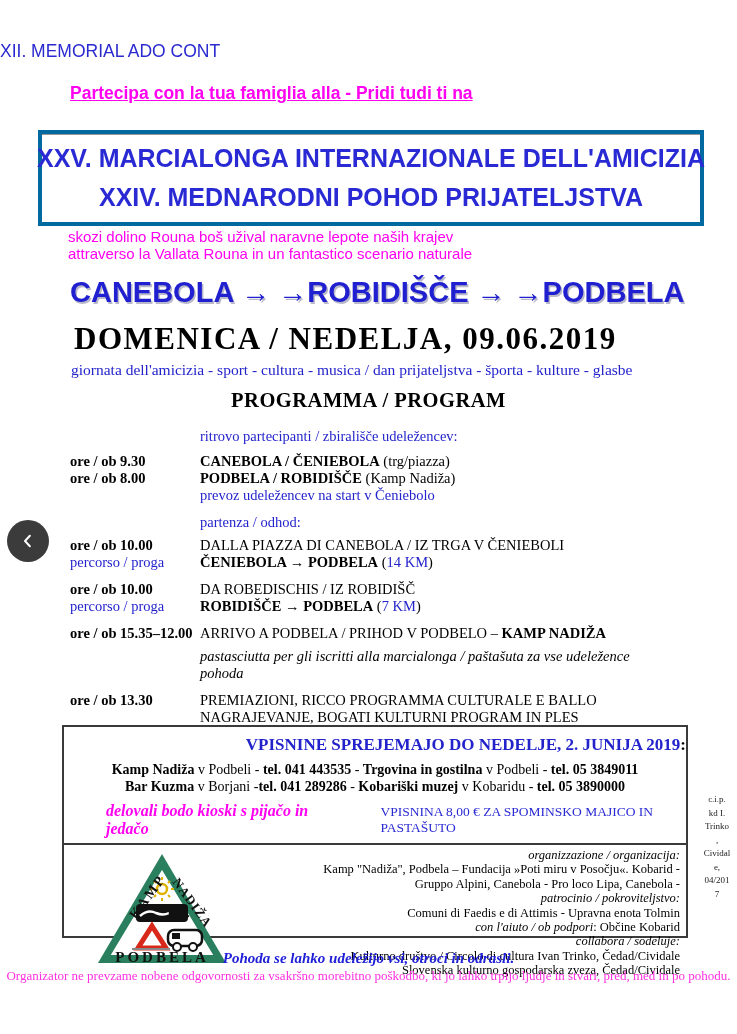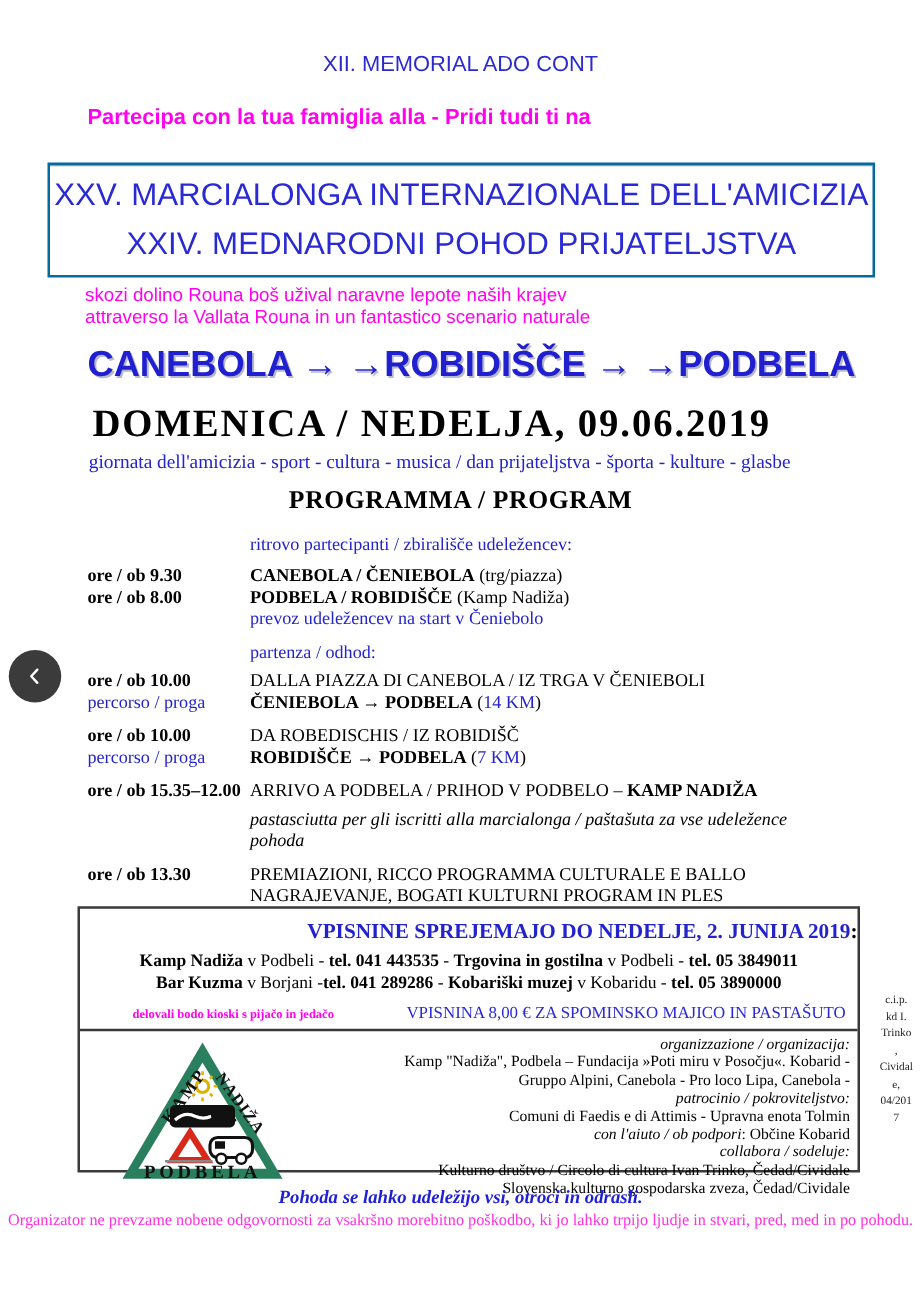--- a/index.html
+++ b/index.html
@@ -9,27 +9,27 @@
     background:#ffffff;
     overflow:hidden;
     font-family:"Liberation Serif", serif;
     color:#000;
   }
   .sans{font-family:"Liberation Sans", sans-serif;}
   .b{font-weight:bold;}
   .i{font-style:italic;}
   .blue{color:#2323cc;}
 
-  .memorial{position:absolute;top:41px;left:0;width:100%;text-align:center;
+  .memorial{position:absolute;top:41px;left:0;width:100%;
     font-size:17.5px;color:#2a2ad0;}
-  .invite{position:absolute;top:83px;left:70px;font-size:17.5px;font-weight:bold;color:#ff00f0;}
+  .invite{position:absolute;top:83px;left:70px;font-size:17.5px;font-weight:bold;color:#ff00f0;text-decoration:underline;}
 
   .main-box{position:absolute;top:130px;left:38px;width:658px;height:88px;
-    border:2px solid #0369a1;box-shadow:inset 0 1px 0 #999;
-    display:flex;flex-direction:column;justify-content:space-evenly;align-items:center;}
+    border:4px solid #0369a1;box-shadow:inset 0 1px 0 #999;
+    display:flex;flex-direction:column;justify-content:space-evenly;align-items:center;font-weight:bold;}
   .main-box .line{font-size:25px;color:#2a2ad4;white-space:nowrap;}
 
   .scenario{position:absolute;top:229px;left:68px;font-size:15px;line-height:16.5px;color:#ff00f0;}
 
   .route{position:absolute;top:276px;left:70px;font-size:29px;font-weight:bold;color:#2020d0;
     white-space:nowrap;text-shadow:1.5px 1.5px 0 #b9b9c9;}
 
   .date{position:absolute;top:321px;left:74px;font-size:31px;font-weight:bold;letter-spacing:1.5px;white-space:nowrap;}
   .giornata{position:absolute;top:361px;left:71px;font-size:15.5px;color:#2323cc;white-space:nowrap;}
   .program-title{position:absolute;top:389px;left:0;width:100%;text-align:center;
@@ -41,21 +41,21 @@
   .ptime .blue{font-weight:normal;}
   .pcontent{flex:1;}
   .gap8{margin-top:8px;} .gap10{margin-top:10px;} .gap6{margin-top:6px;}
 
   .reg-box{position:absolute;top:725px;left:62px;width:626px;height:213px;
     border:2px solid #3a3a3a;box-sizing:border-box;}
   .reg-title{margin-top:8px;text-align:right;font-size:17px;font-weight:bold;color:#2323cc;}
   .reg-title .colon{color:#000;}
   .contacts{margin-top:6px;text-align:center;font-size:14px;line-height:17px;}
   .kiosk-row{margin-top:7px;display:flex;align-items:baseline;padding:0 0 5px 42px;}
-  .kiosk{font-size:10px;font-weight:bold;color:#ff00f0;}
+  .kiosk{font-size:16px;font-weight:bold;font-style:italic;color:#ff00f0;}
   .fee{font-size:13.5px;color:#2a2ad4;margin-left:58px;}
   .org-section{border-top:2px solid #3a3a3a;position:relative;height:125px;}
   .org-text{position:absolute;top:3px;right:6px;text-align:right;
     font-size:12.5px;line-height:14.4px;white-space:nowrap;}
   .logo{position:absolute;top:7px;left:32px;}
 
   .sidenote{position:absolute;top:793px;left:699px;width:36px;text-align:center;
     font-size:9px;line-height:13.5px;color:#222;}
 
   .footer-blue{position:absolute;top:950px;left:0;width:100%;text-align:center;

